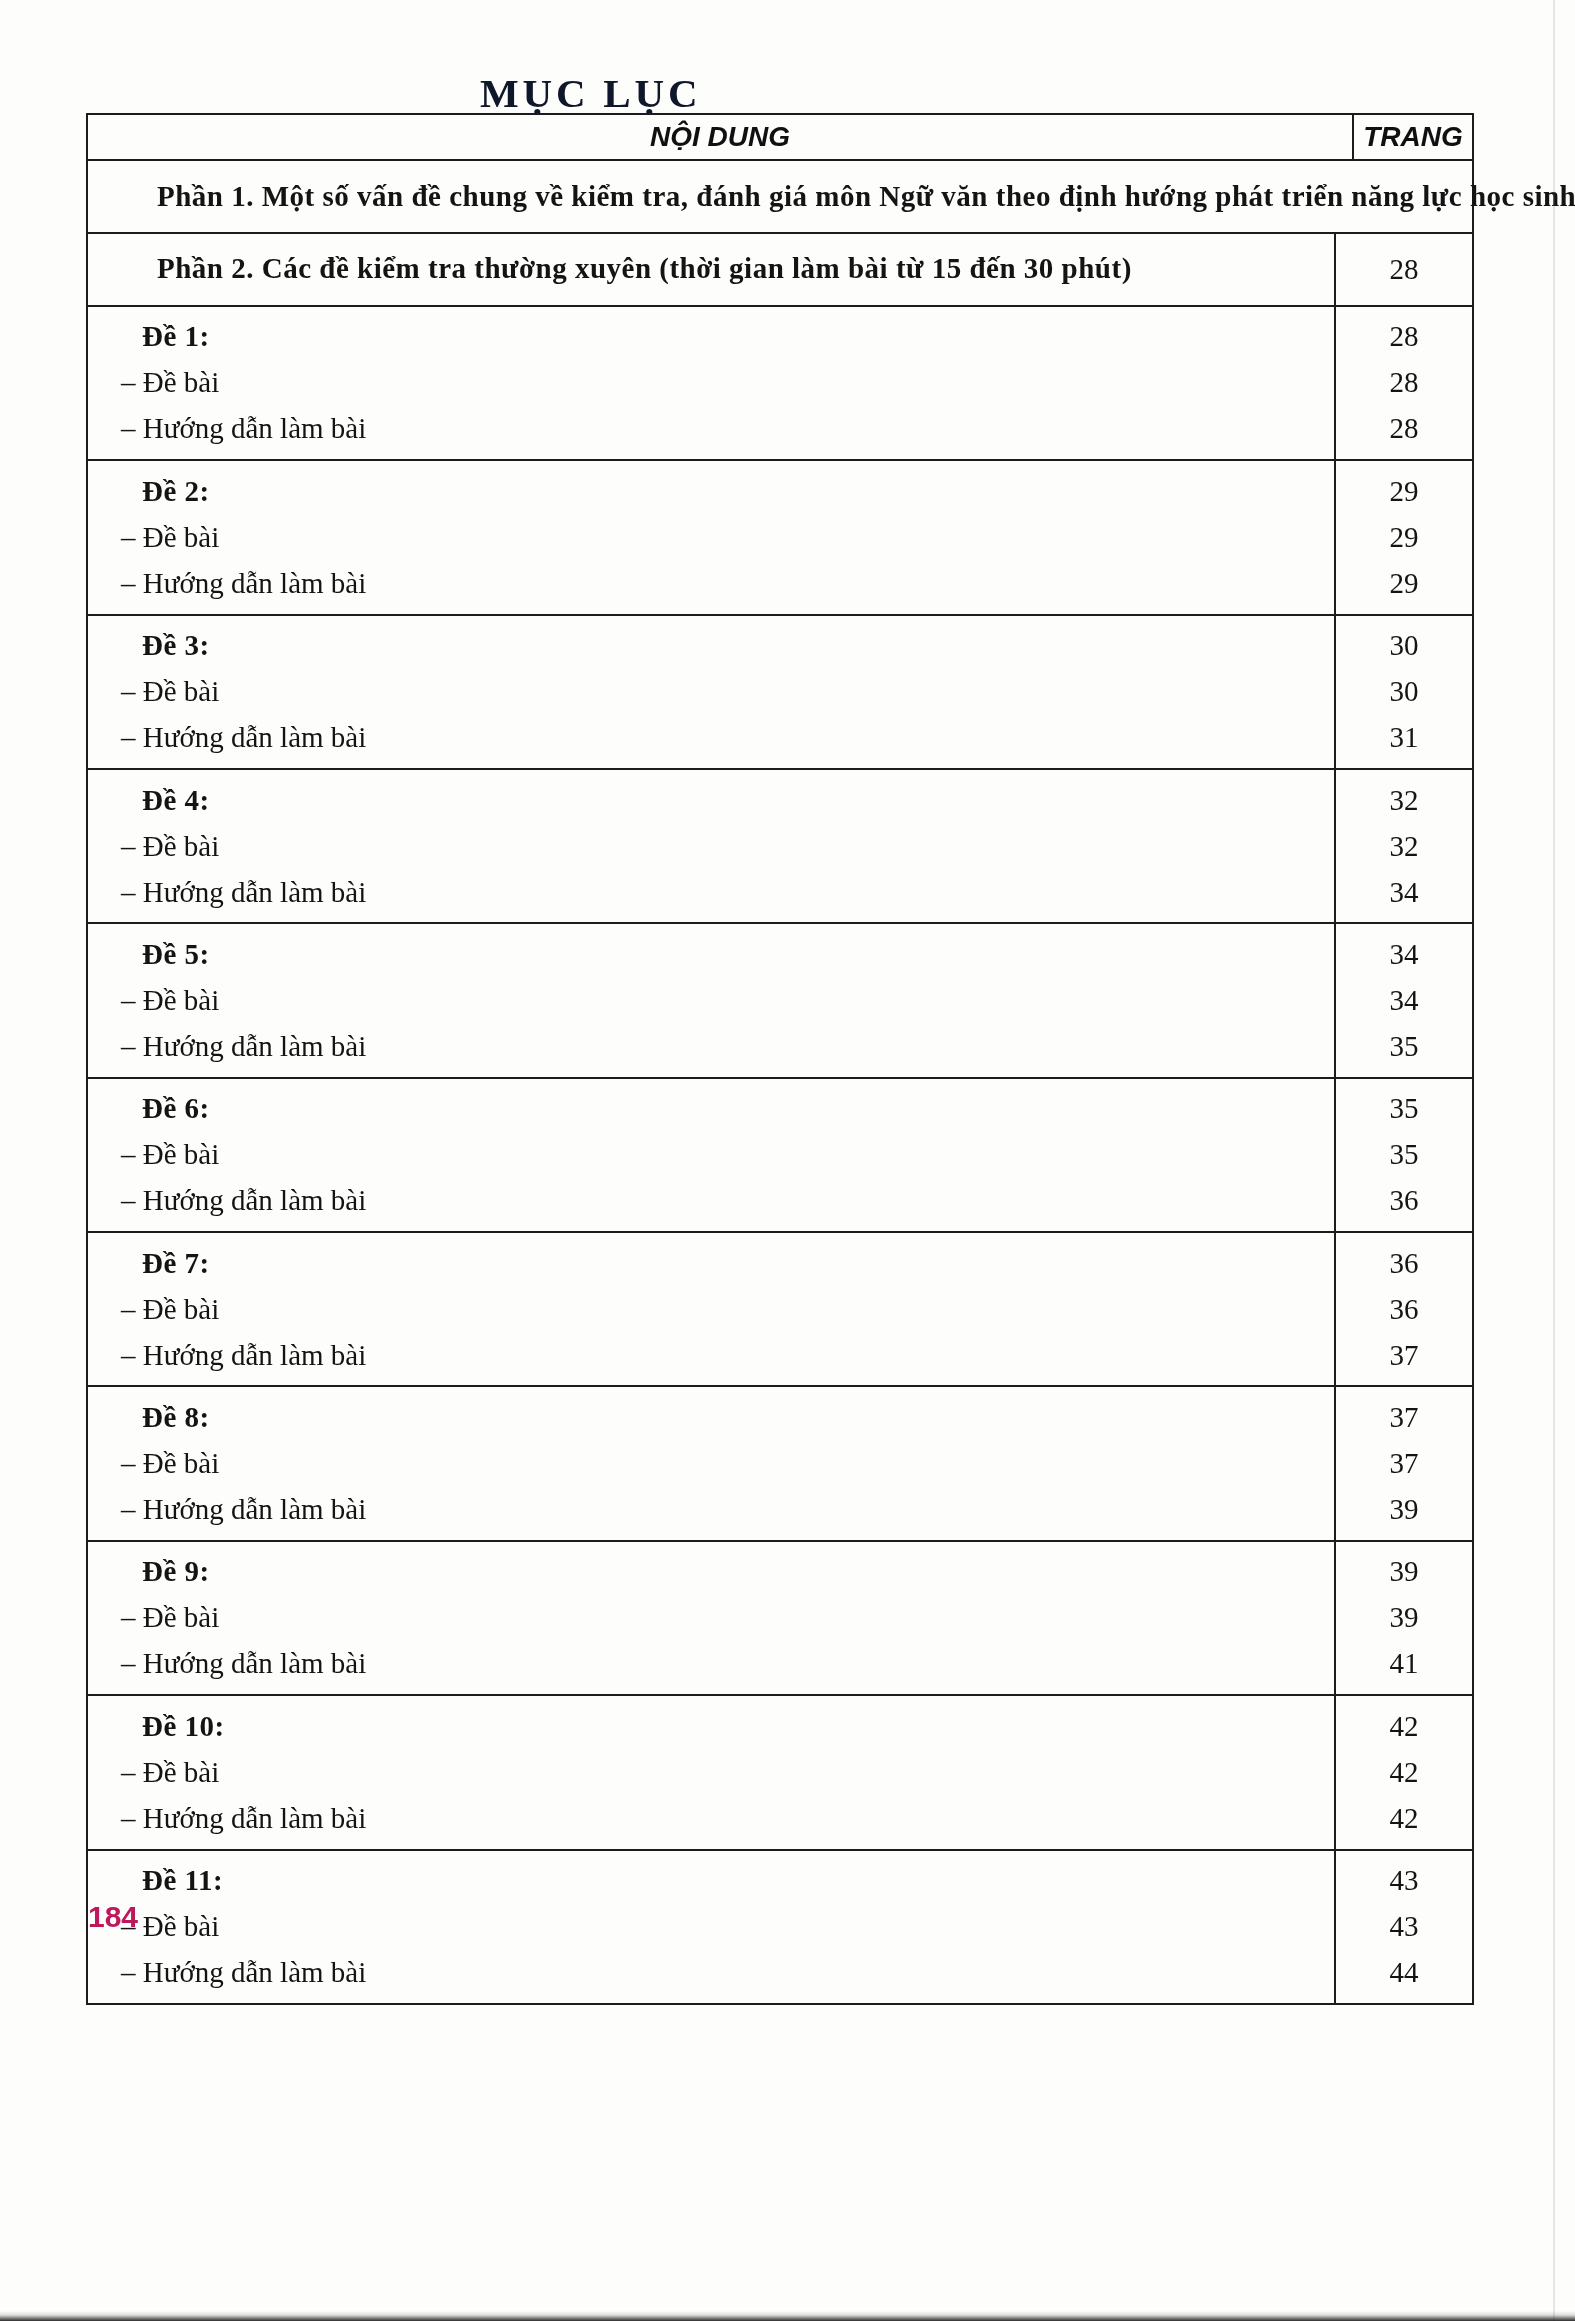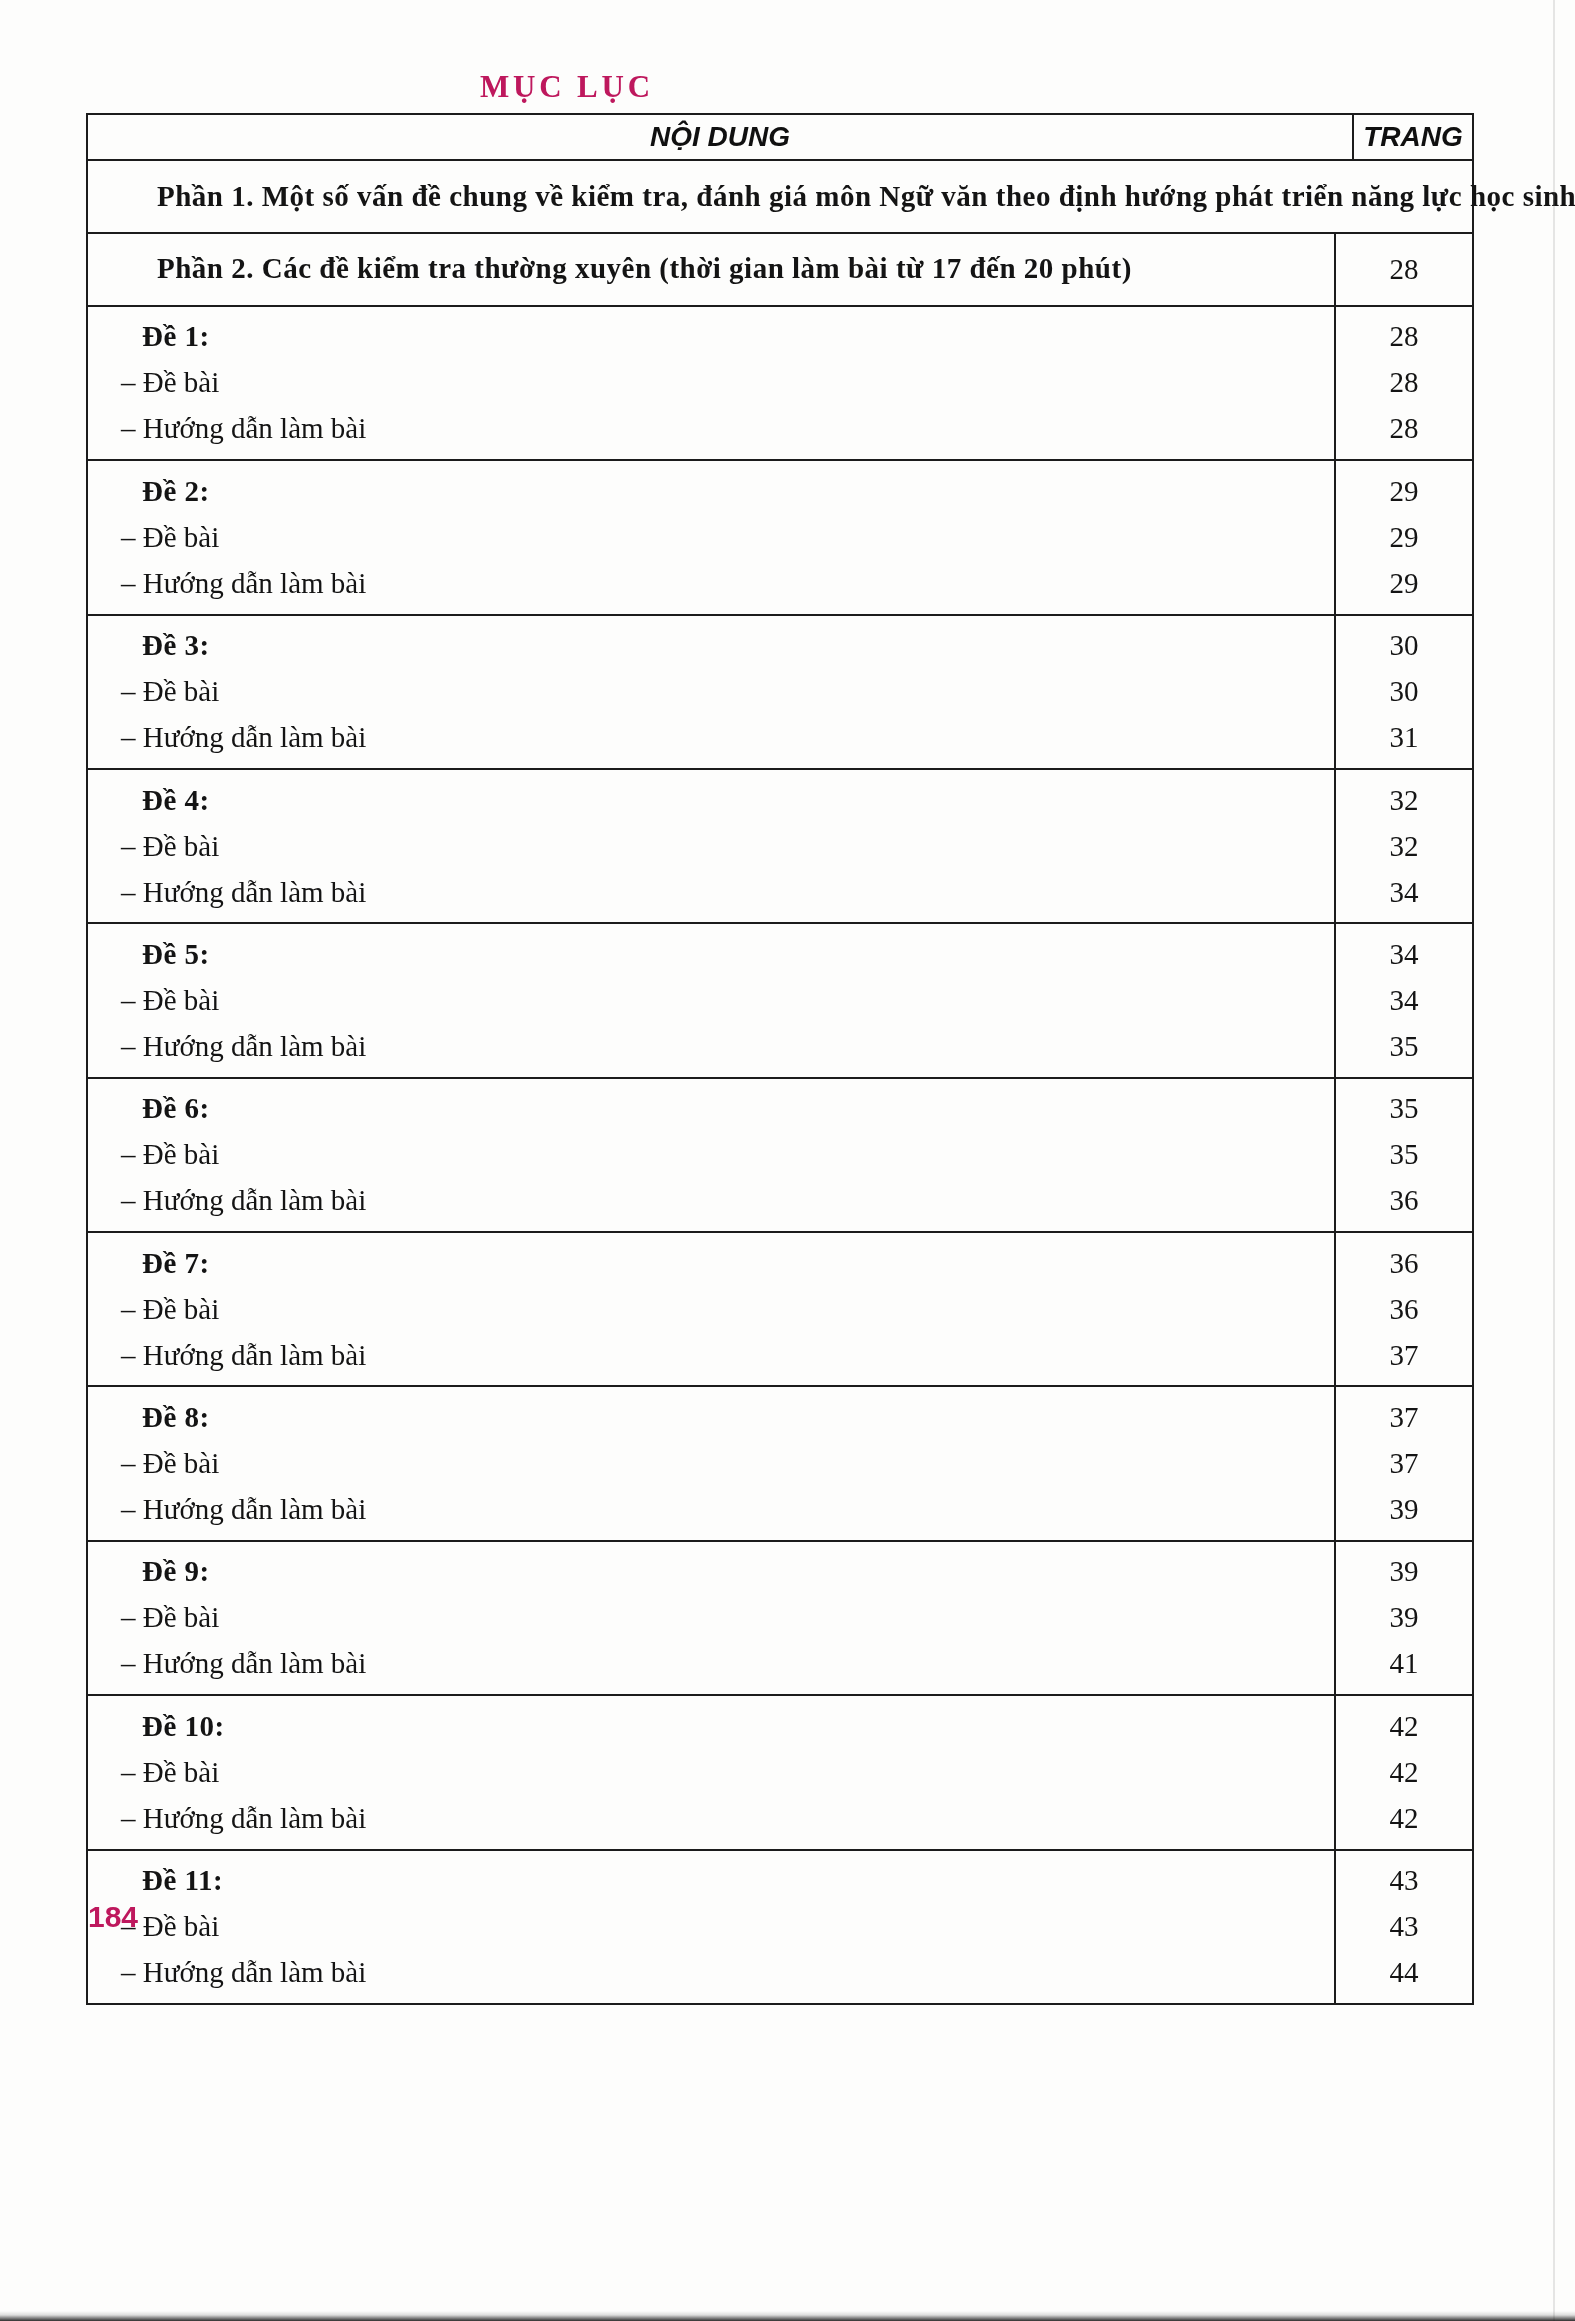--- a/index.html
+++ b/index.html
@@ -10,24 +10,24 @@
     color: #141414;
     position: relative;
     overflow: hidden;
   }
   .page { position: absolute; inset: 0; }
 
   .title {
     position: absolute;
     top: 69px;
     left: 480px;
-    font-size: 31px;
+    font-size: 41px;
     font-weight: 700;
     letter-spacing: 3.8px;
-    color: #be185d;
+    color: #0f172a;
   }
 
   .toc {
     position: absolute;
     top: 113px;
     left: 86px;
     width: 1388px;
     border: 2.9px solid #1c1c1c;
     background: transparent;
   }
@@ -119,21 +119,21 @@
       <div class="header-page">TRANG</div>
     </div>
     <div id="toc-body">
         <div class="section part">
           <div class="content-cell">
             <div class="line part">Phần 1. Một số vấn đề chung về kiểm tra, đánh giá môn Ngữ văn theo định hướng phát triển năng lực học sinh</div>
           </div>
         </div>
         <div class="section part">
           <div class="content-cell">
-            <div class="line part">Phần 2. Các đề kiểm tra thường xuyên (thời gian làm bài từ 17 đến 20 phút)</div>
+            <div class="line part">Phần 2. Các đề kiểm tra thường xuyên (thời gian làm bài từ 15 đến 30 phút)</div>
           </div>
           <div class="page-cell">
             <div class="pagenum part-page">28</div>
           </div>
         </div>
         <div class="section group">
           <div class="content-cell">
             <div class="line item">Đề 1:</div>
             <div class="line sub">– Đề bài</div>
             <div class="line sub">– Hướng dẫn làm bài</div>

